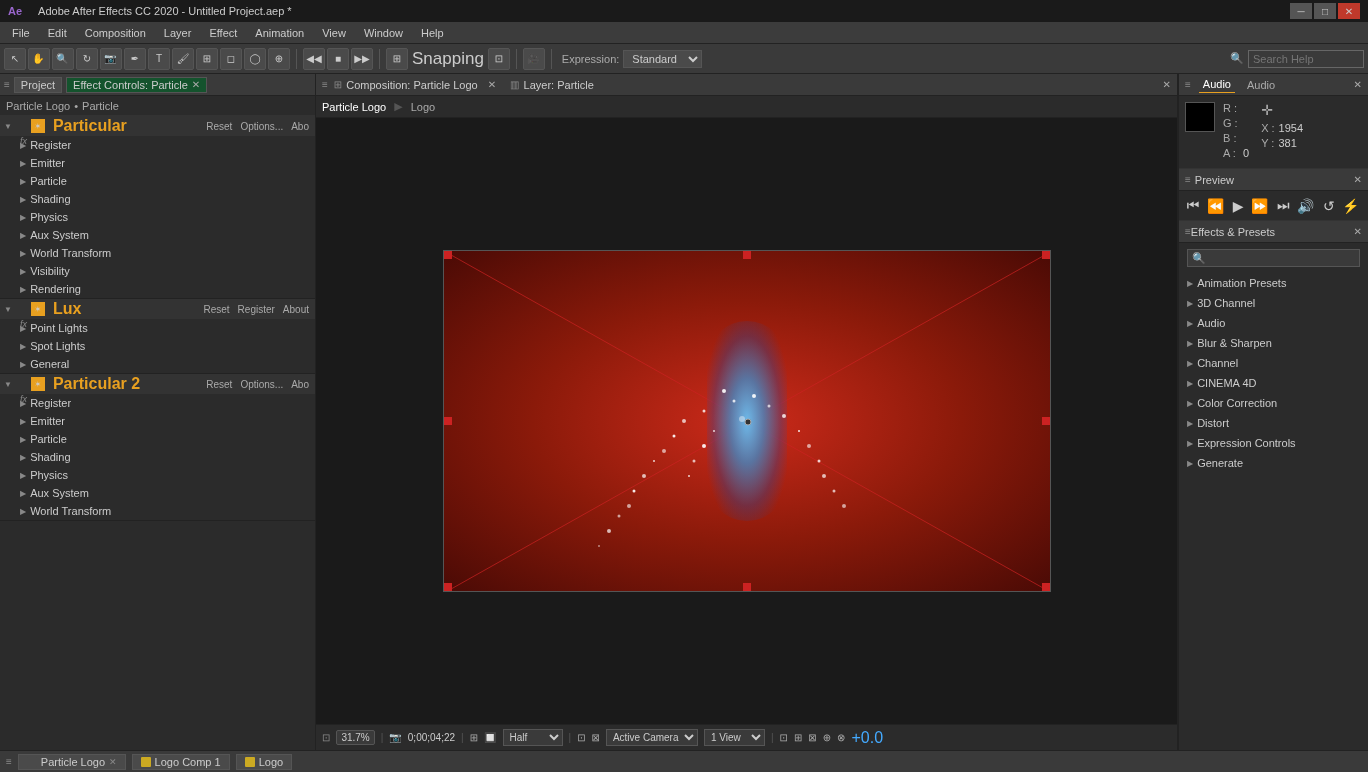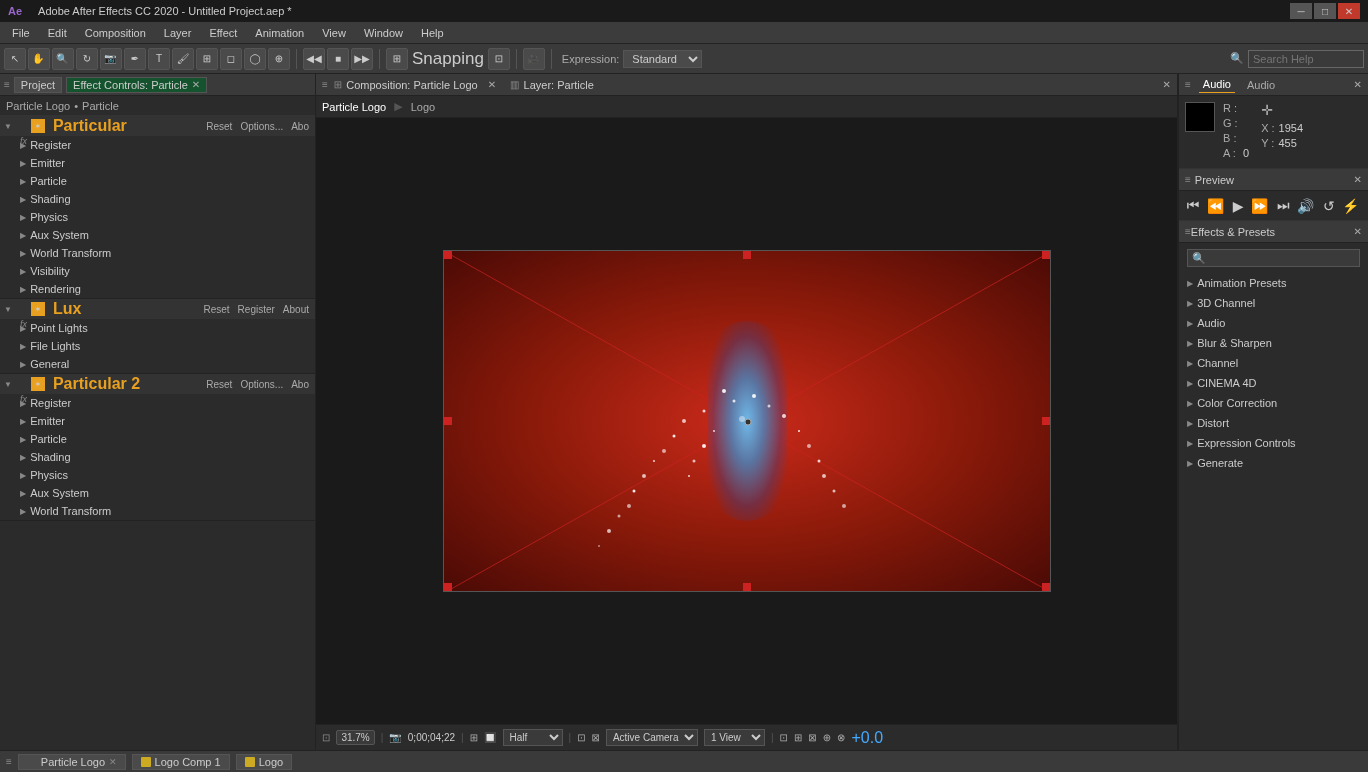--- a/index.html
+++ b/index.html
@@ -265,21 +265,21 @@
           <button class="effect-btn">Reset</button>
           <button class="effect-btn">Register</button>
           <button class="effect-btn">About</button>
         </div>
         <div class="effect-item">
           <span class="chevron">▶</span>
           <span class="effect-item-label">Point Lights</span>
         </div>
         <div class="effect-item">
           <span class="chevron">▶</span>
-          <span class="effect-item-label">File Lights</span>
+          <span class="effect-item-label">Spot Lights</span>
         </div>
         <div class="effect-item">
           <span class="chevron">▶</span>
           <span class="effect-item-label">General</span>
         </div>
       </div>
 
       <div class="effect-group">
         <div class="effect-header">
           <span class="chevron">▼</span>
@@ -472,21 +472,21 @@
         </div>
         <div style="margin-left:4px;">
           <span class="info-crosshair">✛</span>
           <div style="margin-top:4px;">
             <div class="info-row">
               <span class="coord-label">X :</span>
               <span class="coord-value">1954</span>
             </div>
             <div class="info-row">
               <span class="coord-label">Y :</span>
-              <span class="coord-value">455</span>
+              <span class="coord-value">381</span>
             </div>
           </div>
         </div>
       </div>
     </div>
 
     <div id="preview-panel">
       <div id="preview-header">
         <span style="color:#888;font-size:10px;">≡</span>
         <span id="preview-title">Preview</span>

